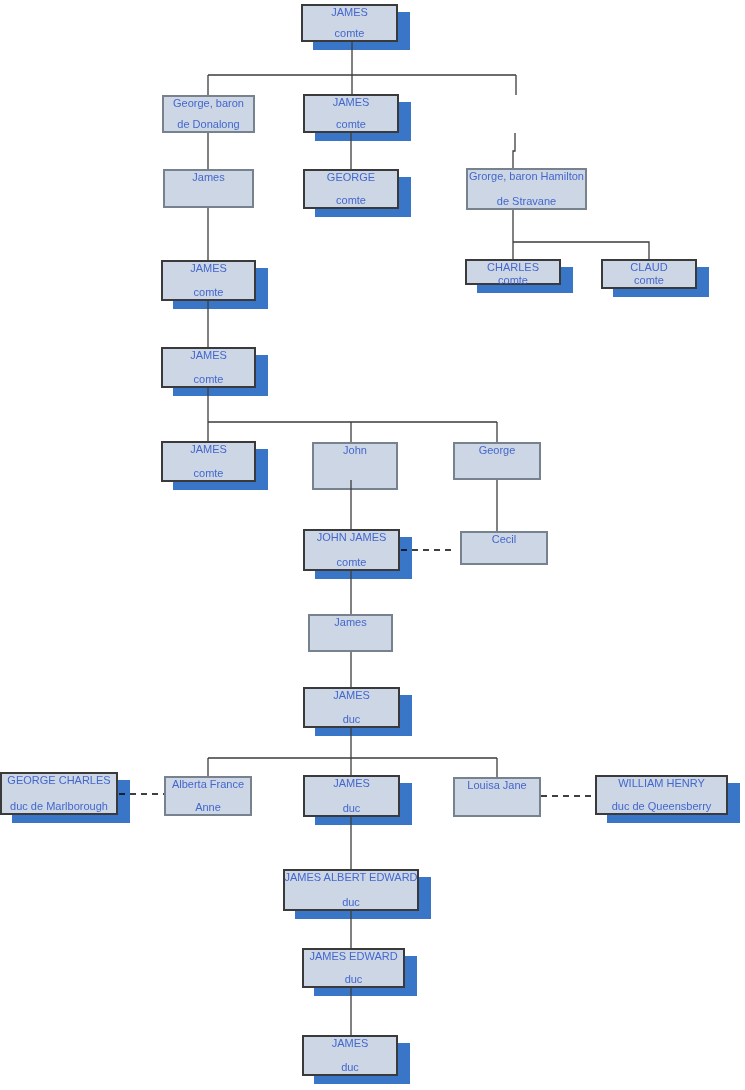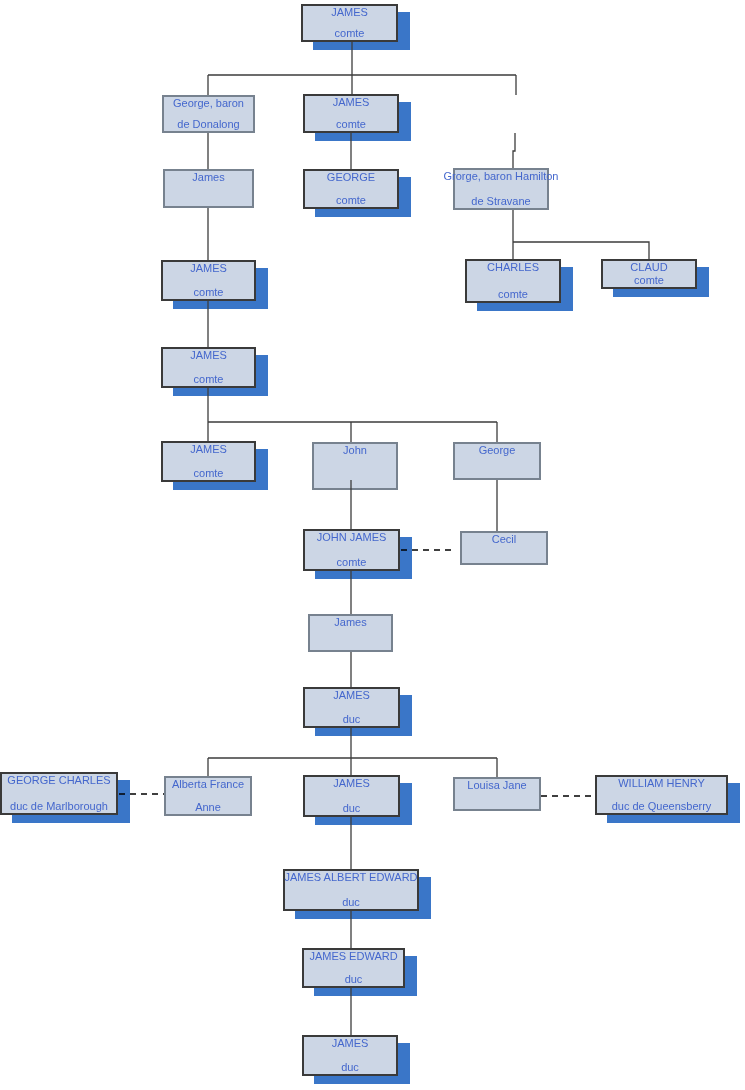--- a/index.html
+++ b/index.html
@@ -44,30 +44,30 @@
     <span>comte</span>
   </div>
 
   <div class="node plain" style="left:163px;top:169px;width:91px;height:39px">
     <span>James</span>
   </div>
   <div class="node em" style="left:303px;top:169px;width:96px;height:40px">
     <span>GEORGE</span>
     <span>comte</span>
   </div>
-  <div class="node plain" style="left:453px;top:168px;width:96px;height:42px">
+  <div class="node plain" style="left:466px;top:168px;width:121px;height:42px">
     <span>Grorge, baron Hamilton</span>
     <span>de Stravane</span>
   </div>
 
   <div class="node em" style="left:161px;top:260px;width:95px;height:41px">
     <span>JAMES</span>
     <span>comte</span>
   </div>
-  <div class="node em" style="left:465px;top:259px;width:96px;height:44px">
+  <div class="node em" style="left:465px;top:259px;width:96px;height:26px">
     <span>CHARLES</span>
     <span>comte</span>
   </div>
   <div class="node em" style="left:601px;top:259px;width:96px;height:30px">
     <span>CLAUD</span>
     <span>comte</span>
   </div>
 
   <div class="node em" style="left:161px;top:347px;width:95px;height:41px">
     <span>JAMES</span>
@@ -107,21 +107,21 @@
     <span>duc de Marlborough</span>
   </div>
   <div class="node plain" style="left:164px;top:776px;width:88px;height:40px">
     <span>Alberta France</span>
     <span>Anne</span>
   </div>
   <div class="node em" style="left:303px;top:775px;width:97px;height:42px">
     <span>JAMES</span>
     <span>duc</span>
   </div>
-  <div class="node plain" style="left:453px;top:777px;width:88px;height:34px">
+  <div class="node plain" style="left:453px;top:777px;width:88px;height:40px">
     <span>Louisa Jane</span>
   </div>
   <div class="node em" style="left:595px;top:775px;width:133px;height:40px">
     <span>WILLIAM HENRY</span>
     <span>duc de Queensberry</span>
   </div>
 
   <div class="node em" style="left:283px;top:869px;width:136px;height:42px">
     <span>JAMES ALBERT EDWARD</span>
     <span>duc</span>

